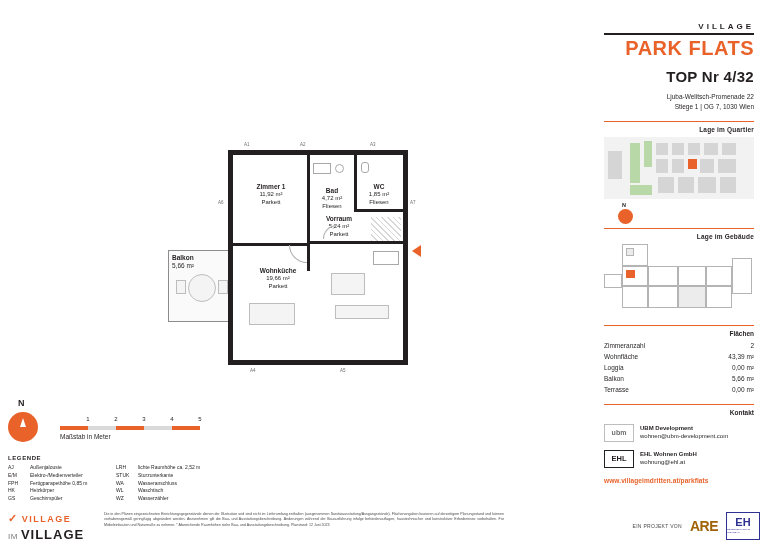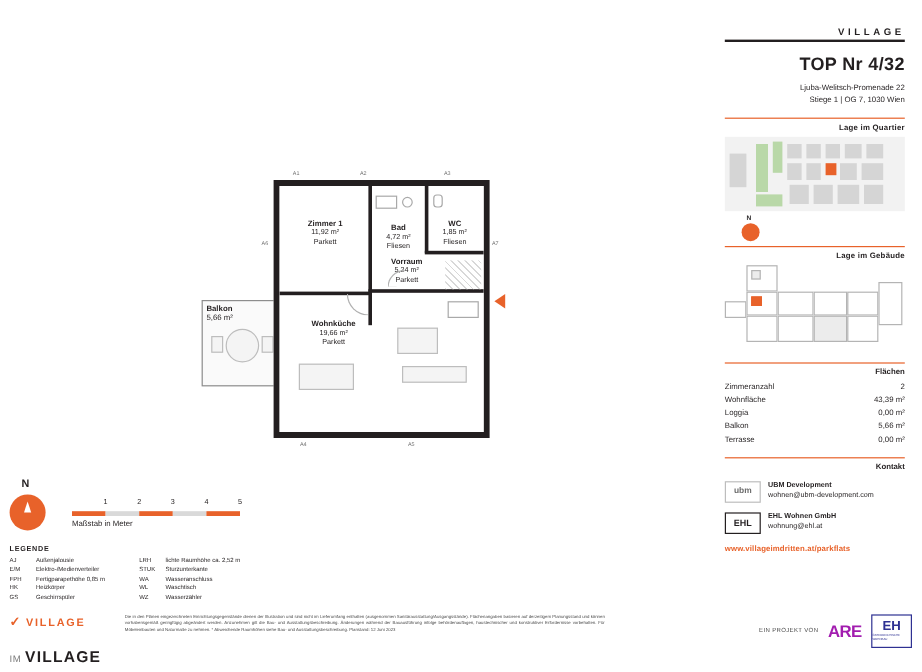--- a/index.html
+++ b/index.html
@@ -85,34 +85,34 @@
   .legend-grid { display: flex; gap: 8px; }
   .legend-col { display: flex; flex-direction: column; gap: 1px; }
   .legend-row { display: flex; font-size: 5px; line-height: 1.35; }
   .legend-key { width: 22px; flex: 0 0 22px; }
   .legend-val { }
 
   
   .vid-logo { position: absolute; left: 8px; top: 512px; }
   .vid-village { font-size: 9px; font-weight: bold; letter-spacing: 1.5px; color: #e8622a; display: flex; align-items: center; gap: 3px; }
   .vid-check { color: #e8622a; font-size: 11px; }
-  .vid-im { display: flex; align-items: baseline; gap: 3px; margin-top: 15px; }
+  .vid-im { display: flex; align-items: baseline; gap: 3px; margin-top: 2px; }
   .vid-im .im { font-size: 8px; color: #7a7a7a; letter-spacing: .5px; }
   .vid-im .dritten { font-size: 13px; font-weight: bold; letter-spacing: 1px; color: #231f20; }
 
   
   .disclaimer {
     position: absolute; left: 104px; top: 512px; width: 400px;
     font-size: 3.6px; line-height: 1.5; color: #4a4a4a; text-align: justify;
   }
 
   
   .partners { position: absolute; right: 8px; top: 512px; display: flex; align-items: center; gap: 8px; }
   .partner-text { font-size: 5px; color: #4a4a4a; letter-spacing: .3px; }
-  .are-logo { font-size: 14px; font-weight: bold; color: #a21caf; letter-spacing: -.5px; }
+  .are-logo { font-size: 14px; font-weight: bold; color: #a16207; letter-spacing: -.5px; }
   .ehh-logo {
     width: 34px; height: 28px; border: 1.3px solid #2e3192; color: #2e3192;
     display: flex; flex-direction: column; align-items: center; justify-content: center;
   }
   .ehh-logo .eh { font-size: 11px; font-weight: bold; line-height: 1; }
   .ehh-logo .sub { font-size: 2.4px; line-height: 1.1; margin-top: 1px; }
 
   
   .right { position: absolute; left: 590px; top: 0; width: 178px; height: 560px; padding: 22px 14px 0 14px; }
 
@@ -330,20 +330,21 @@
     <span class="ehh-logo">
       <span class="eh">EH</span>
       <span class="sub">ÖSTERREICHISCHE WOHNBAU</span>
     </span>
   </div>
 
   <div class="right">
 
     <div class="brand-village">VILLAGE</div>
     <div class="brand-rule"></div>
+    <div class="brand-main">PARK FLATS</div>
 
     <div class="top-nr">TOP Nr 4/32</div>
     <div class="addr">
       <div>Ljuba-Welitsch-Promenade 22</div>
       <div>Stiege 1 | OG 7, 1030 Wien</div>
     </div>
 
     <div class="sec-rule"></div>
     <div class="sec-title">Lage im Quartier</div>
     <div class="map-box">

